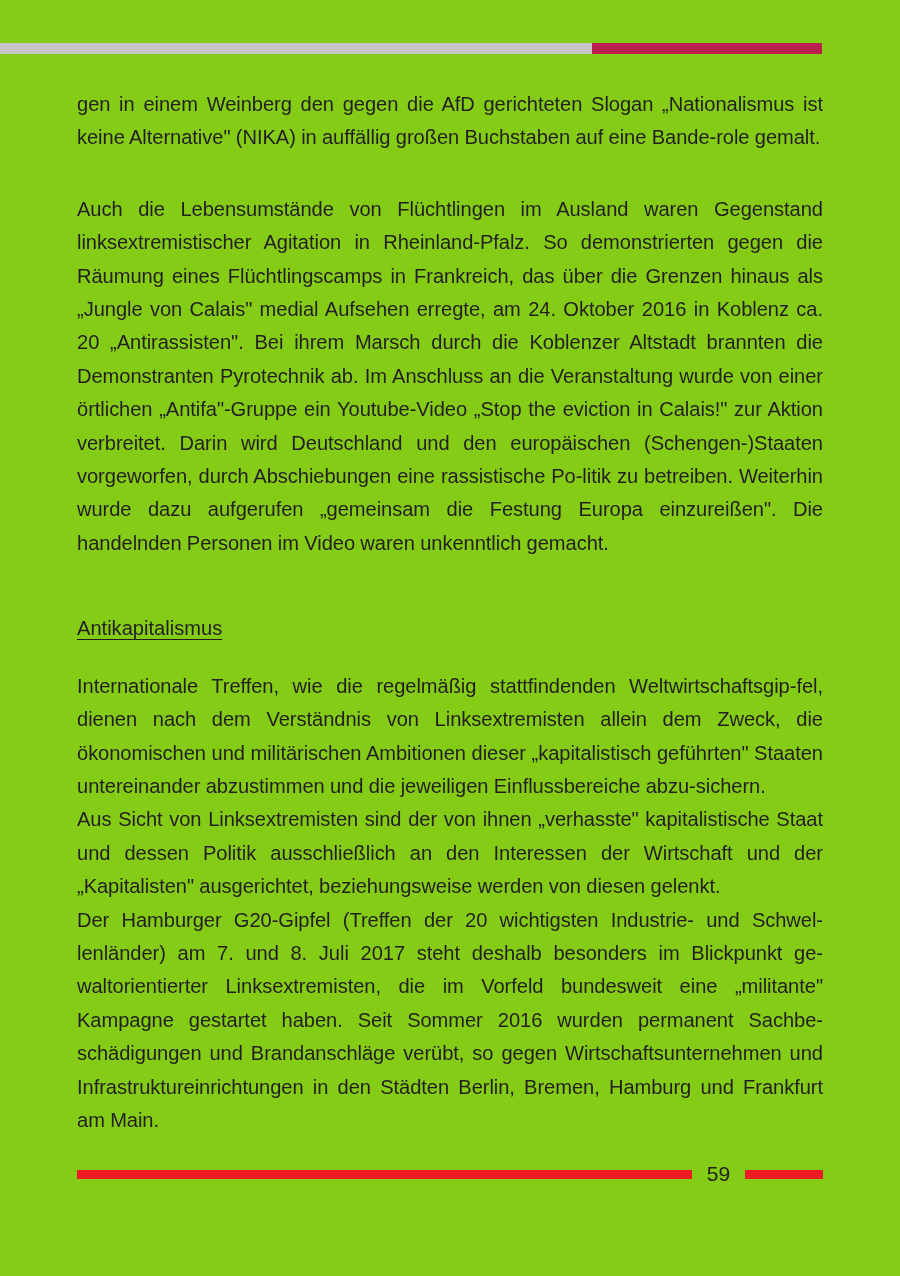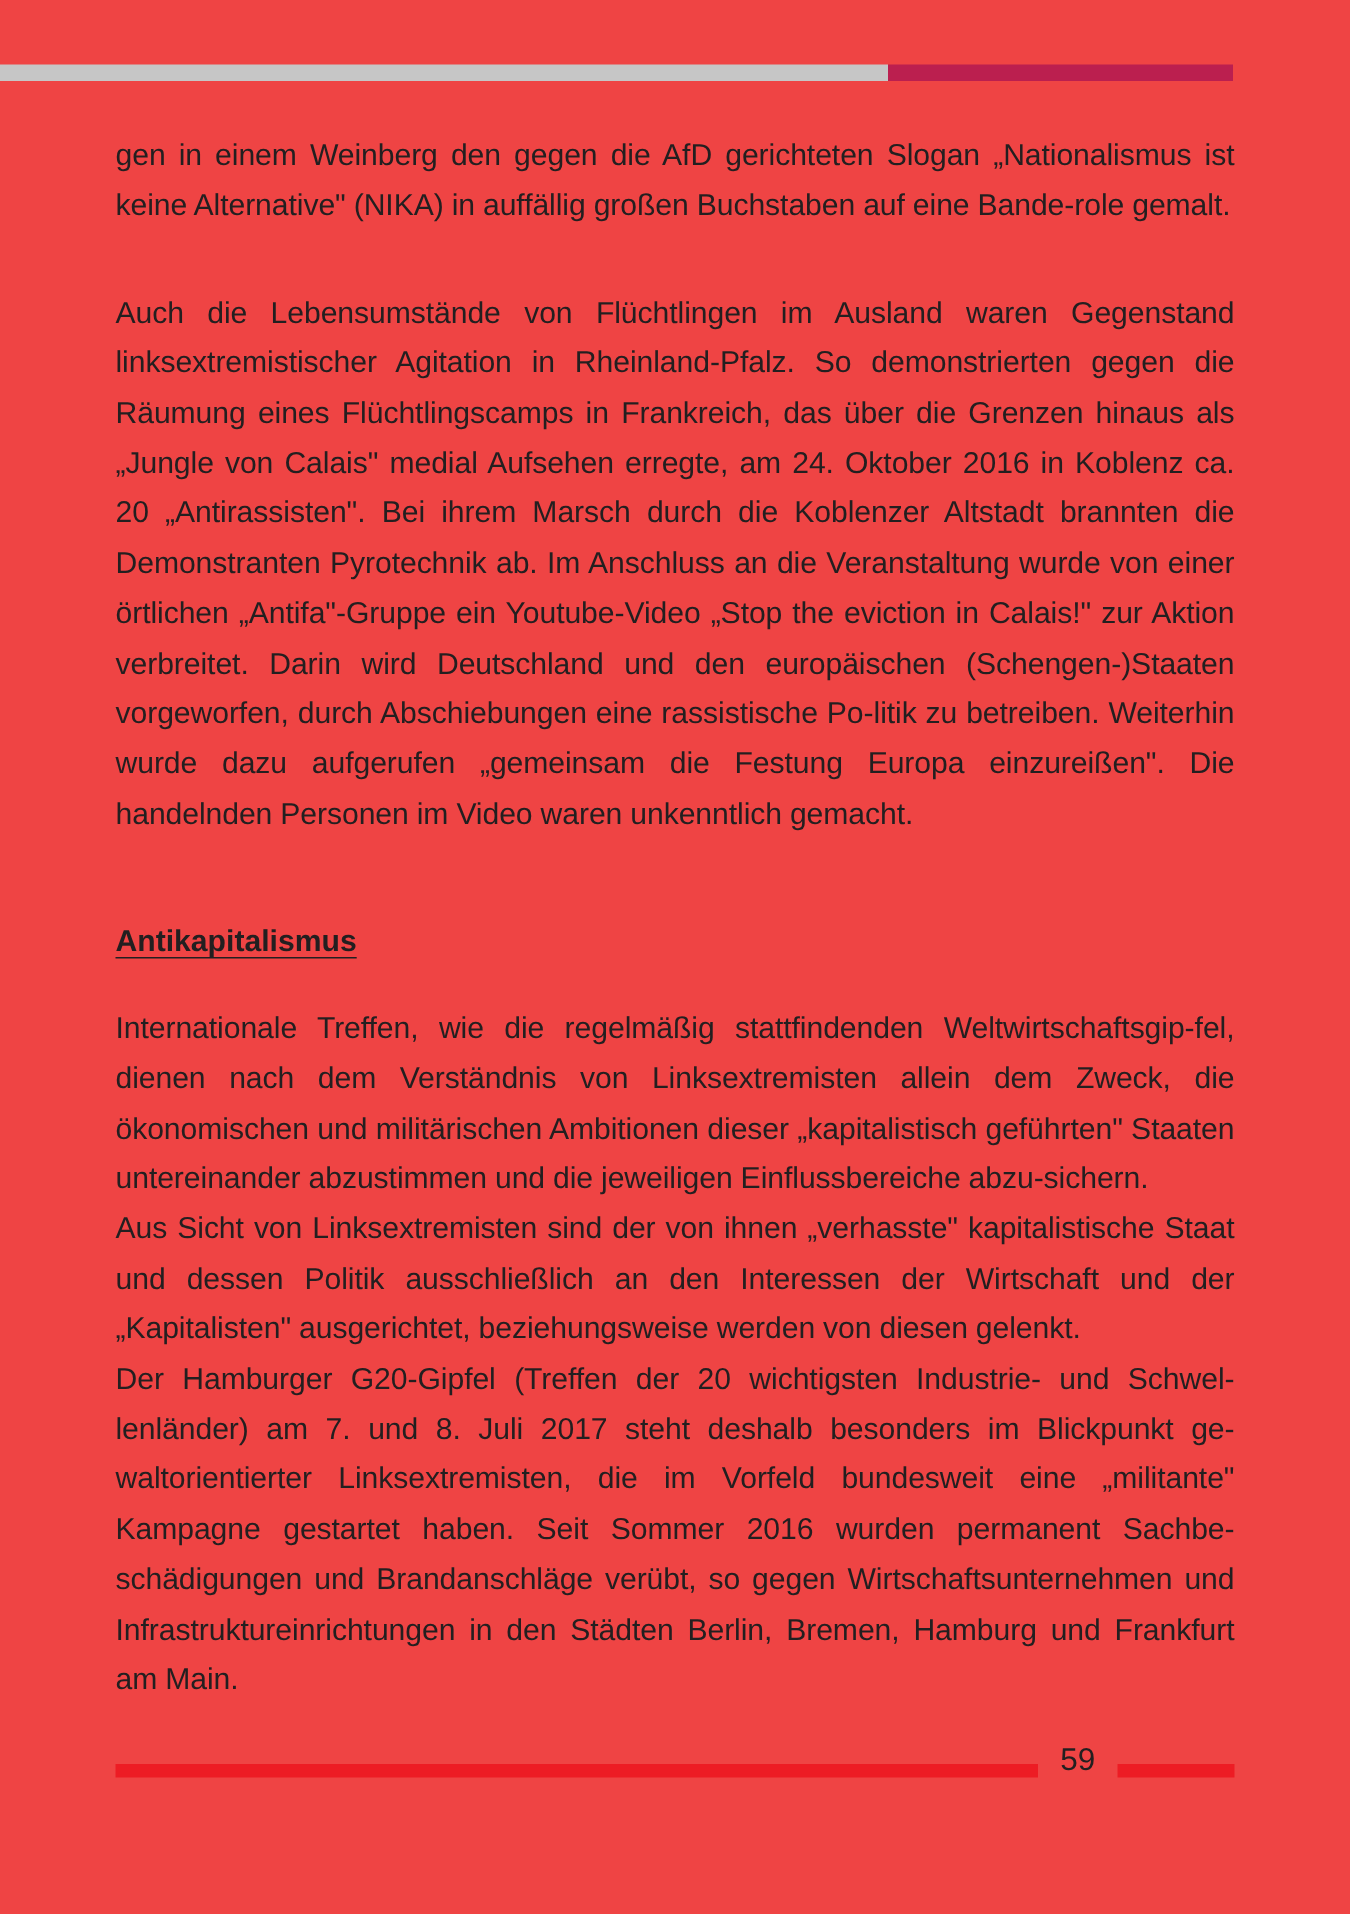--- a/index.html
+++ b/index.html
@@ -4,21 +4,21 @@
 <style>
   html, body {
     margin: 0;
     padding: 0;
     background: #ffffff;
   }
   .page {
     position: relative;
     width: 900px;
     height: 1276px;
-    background: #ef4444;
+    background: #84cc16;
     overflow: hidden;
     font-family: "Liberation Sans", sans-serif;
   }
 
   
   .header-rule {
     position: absolute;
     left: 0;
     top: 43px;
     width: 822px;
@@ -62,41 +62,41 @@
   }
   .para.last-line-left {
     text-align-last: left;
   }
 
   .section-heading {
     margin: 0;
     padding: 0;
     font-size: 20.1px;
     line-height: 33.4px;
-    font-weight: bold;
+    font-weight: normal;
     color: #231f20;
     text-decoration: underline;
     text-underline-offset: 4px;
     text-decoration-thickness: 1.3px;
     display: inline-block;
   }
   .heading-block {
     margin-top: 52px;
     margin-bottom: 24px;
   }
 
   
   .footer {
     position: absolute;
     left: 77px;
     top: 1163px;
     width: 746px;
     height: 22px;
     display: flex;
-    align-items: flex-end;
+    align-items: center;
   }
   .footer .bar-long {
     width: 615px;
     height: 9px;
     background: #ed1c24;
   }
   .footer .folio {
     width: 53px;
     text-align: center;
     font-size: 21px;

